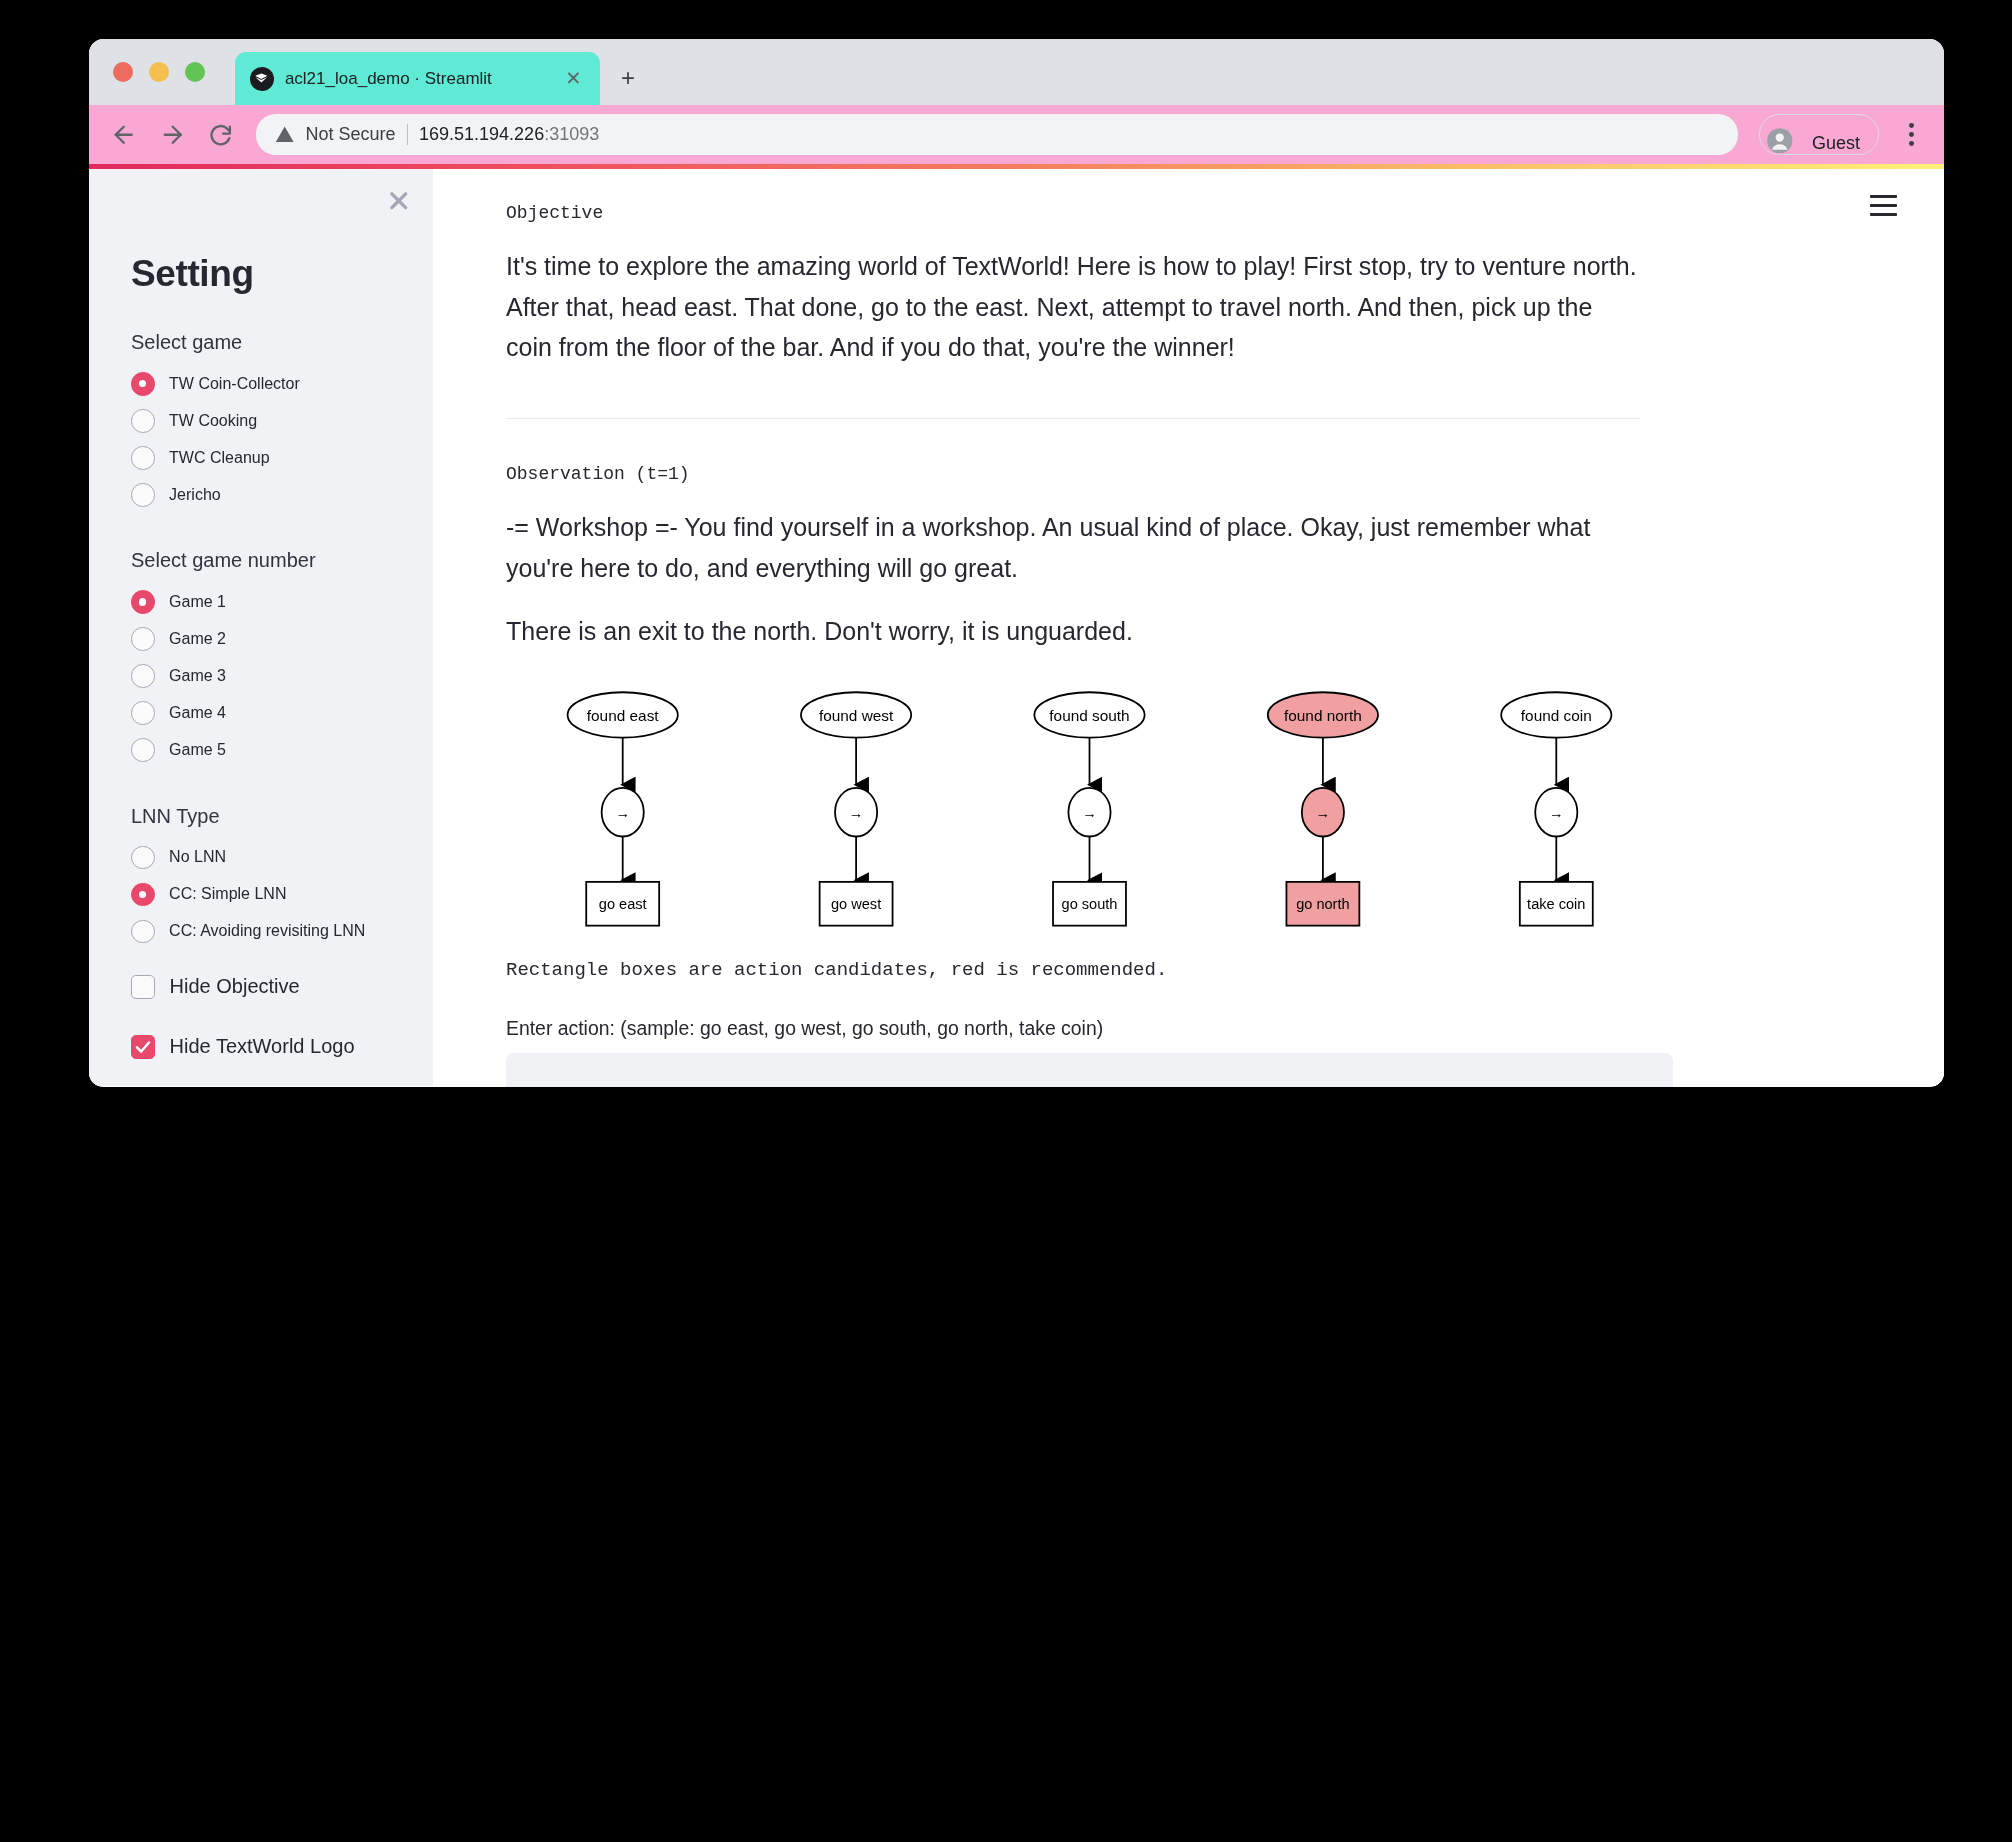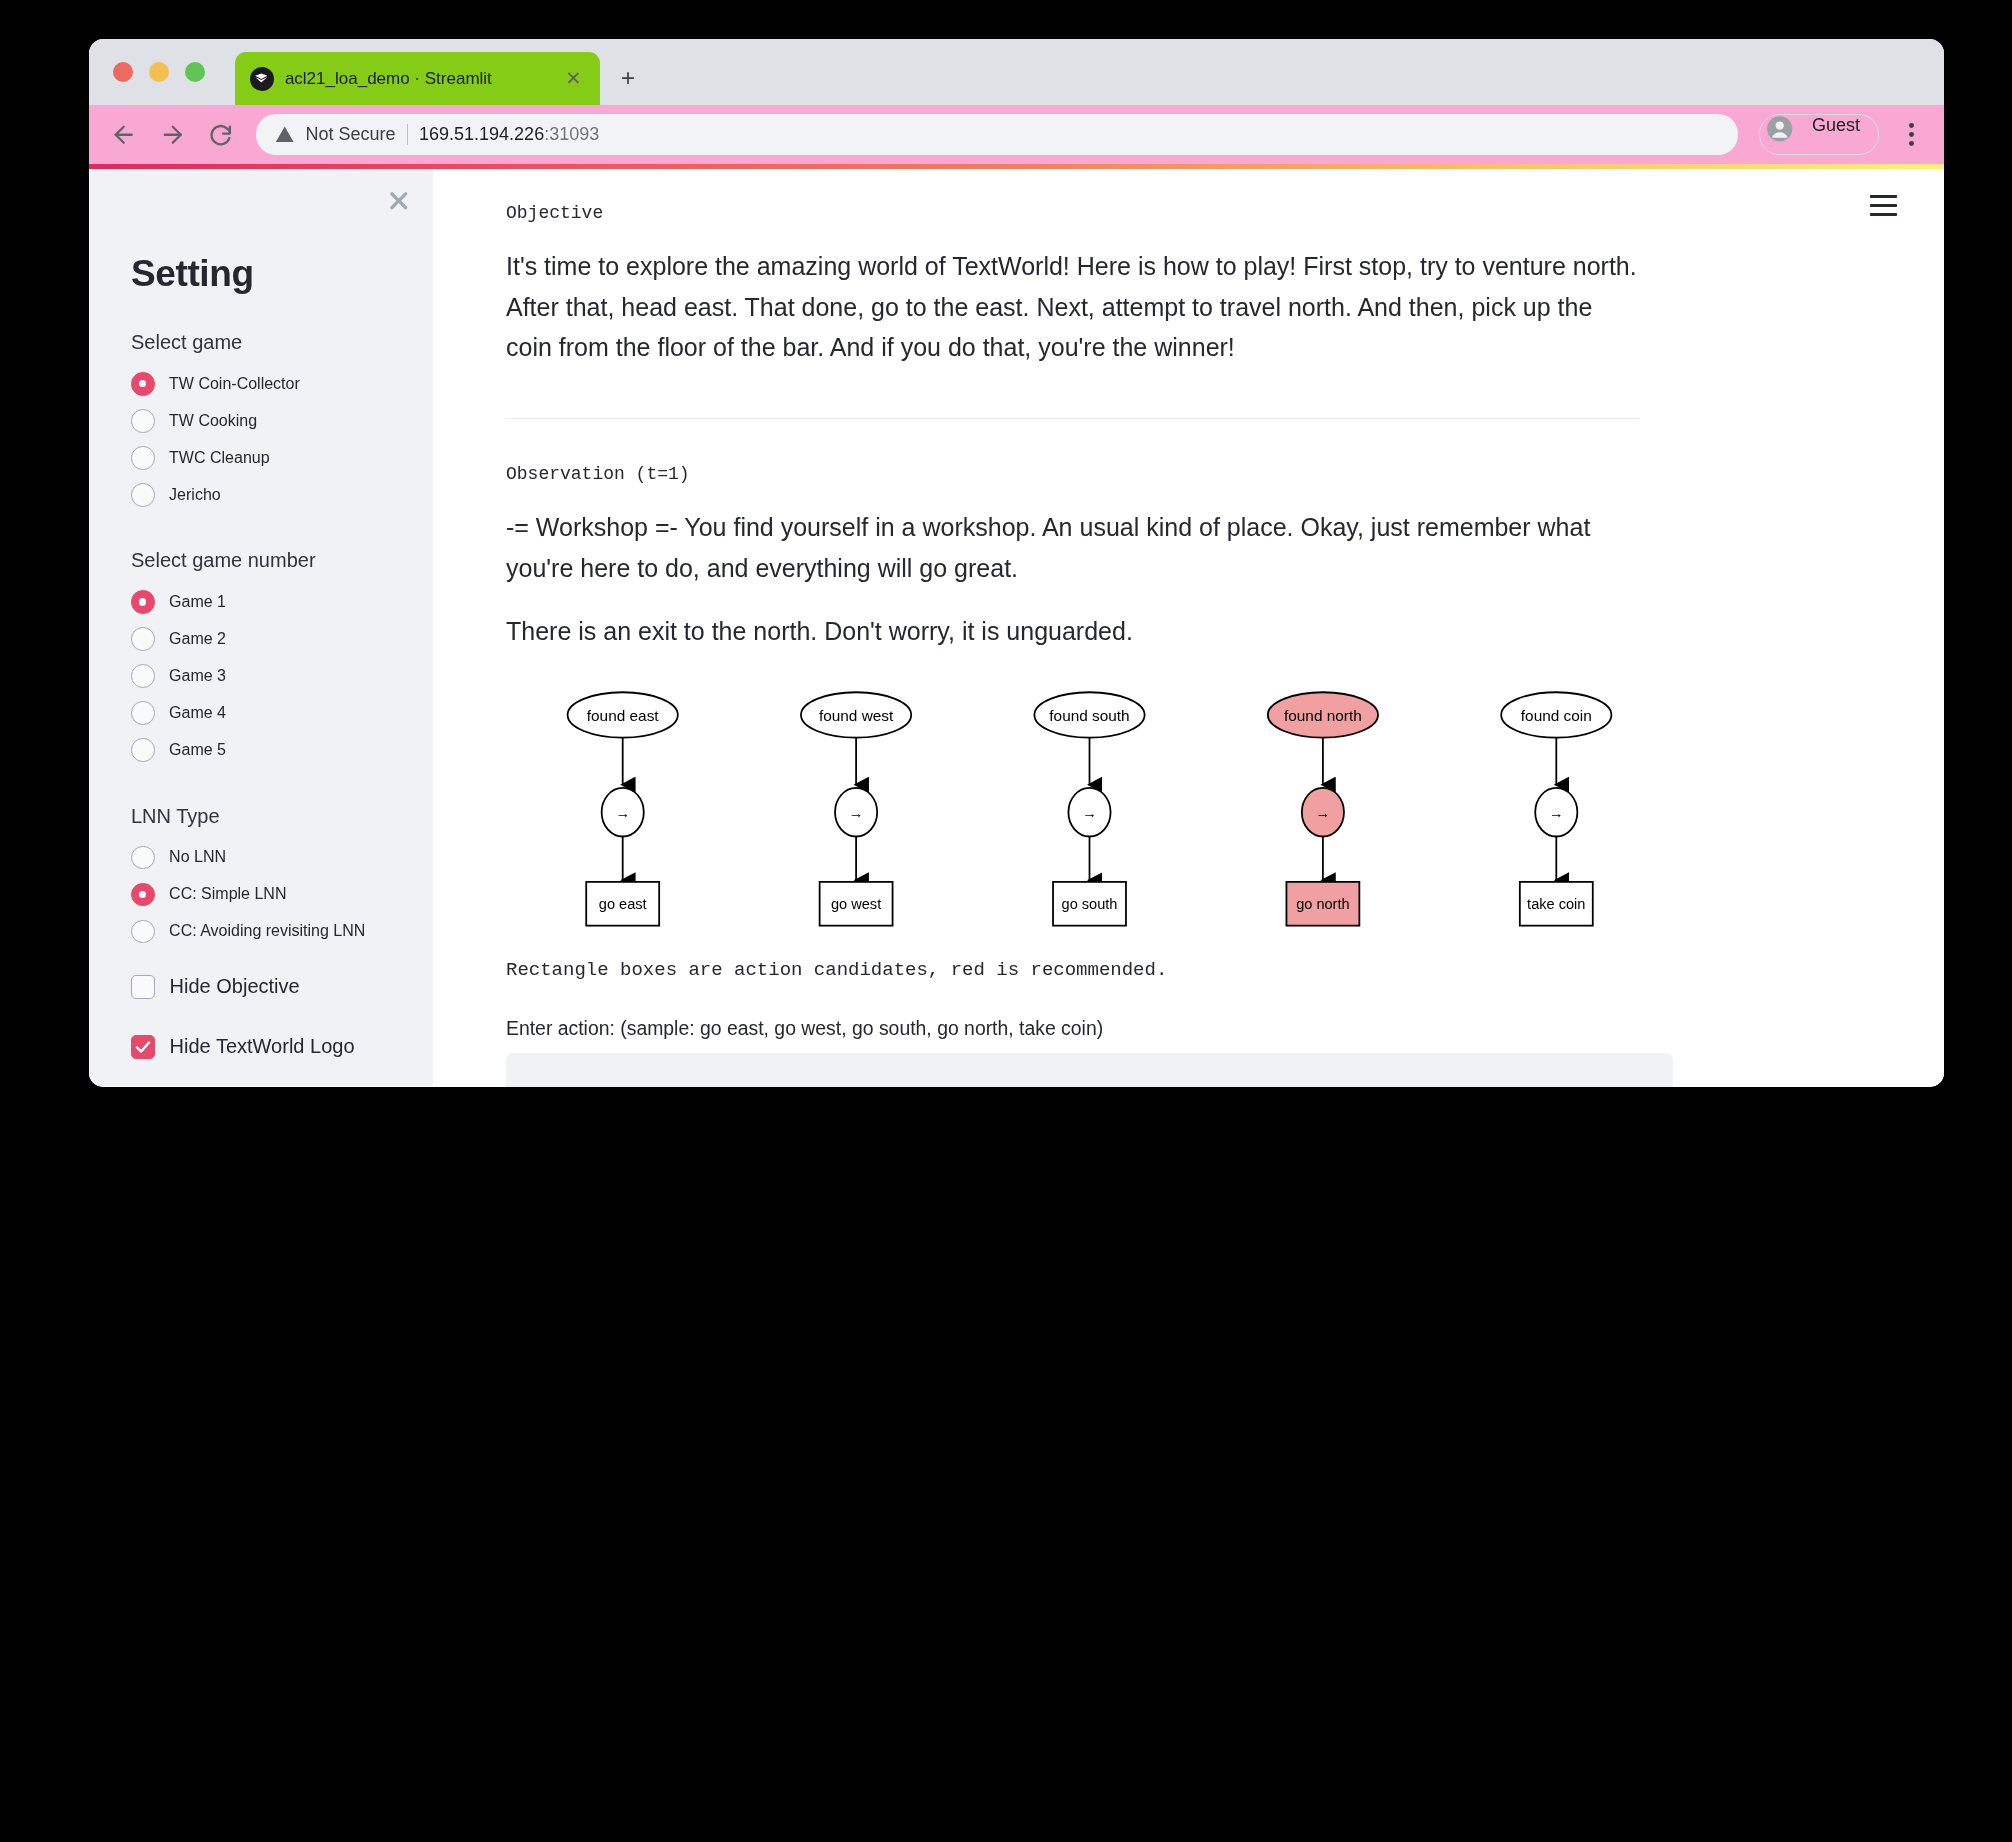--- a/index.html
+++ b/index.html
@@ -31,21 +31,21 @@
   }
   .traffic { position: absolute; left: 24px; top: 23px; display: flex; gap: 16px; }
   .dot { width: 20px; height: 20px; border-radius: 50%; }
   .dot.red    { background: #ed6a5e; }
   .dot.yellow { background: #f5bf4f; }
   .dot.green  { background: #61c454; }
 
   .tab {
     margin-left: 146px;
     width: 365px; height: 53px;
-    background: #84cc16;
+    background: #5eead4;
     border-radius: 11.3px 11.3px 0 0;
     display: flex; align-items: center;
     padding: 0 14.6px;
     gap: 11.3px;
   }
   .favicon {
     width: 24px; height: 24px; border-radius: 50%;
     background: #1b1b1f;
     display: flex; align-items: center; justify-content: center;
     flex: 0 0 auto;
@@ -86,21 +86,21 @@
     min-width: 0;
   }
   .warn-icon { width: 19.4px; height: 19.4px; color: #5f6368; flex: 0 0 auto; }
   .warn-icon svg { width: 100%; height: 100%; display: block; }
   .notsecure { font-size: 18px; color: #3c4043; white-space: nowrap; }
   .omnisep { width: 0.8px; height: 21px; background: #bdc1c6; flex: 0 0 auto; }
   .urltext { font-size: 18px; color: #202124; white-space: nowrap; }
   .urltext .port { color: #70757a; }
 
   .guest {
-    display: flex; align-items: flex-start; gap: 18px;
+    display: flex; align-items: flex-end; gap: 18px;
     height: 41px; padding: 0 18px 0 6.5px;
     border: 0.8px solid #dadce0; border-radius: 20px;
     flex: 0 0 auto;
   }
   .avatar { width: 27.5px; height: 27.5px; color: #9aa0a6; }
   .avatar svg { width: 100%; height: 100%; display: block; }
   .guest-label { font-size: 18px; color: #202124; }
   .kebab { width: 23px; flex: 0 0 auto; display: flex; flex-direction: column; align-items: center; gap: 4px; }
   .kebab i { width: 4.9px; height: 4.9px; border-radius: 50%; background: #3c4043; display: block; }
 

